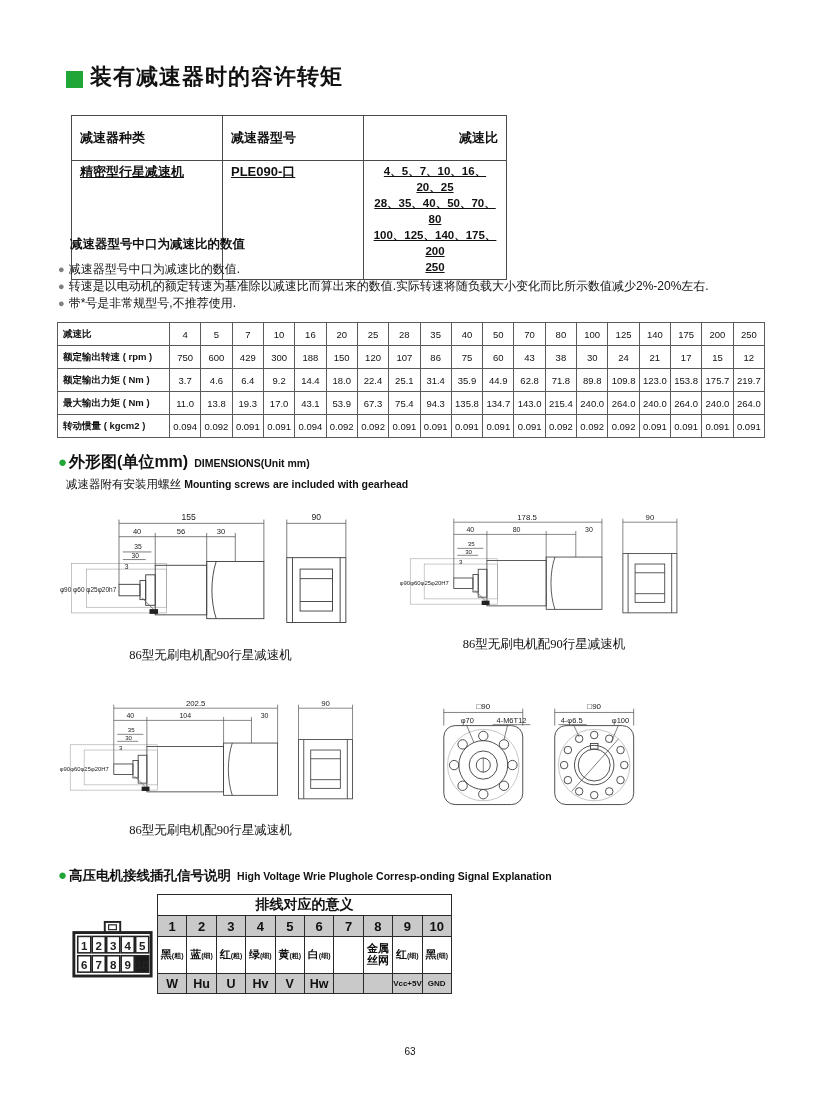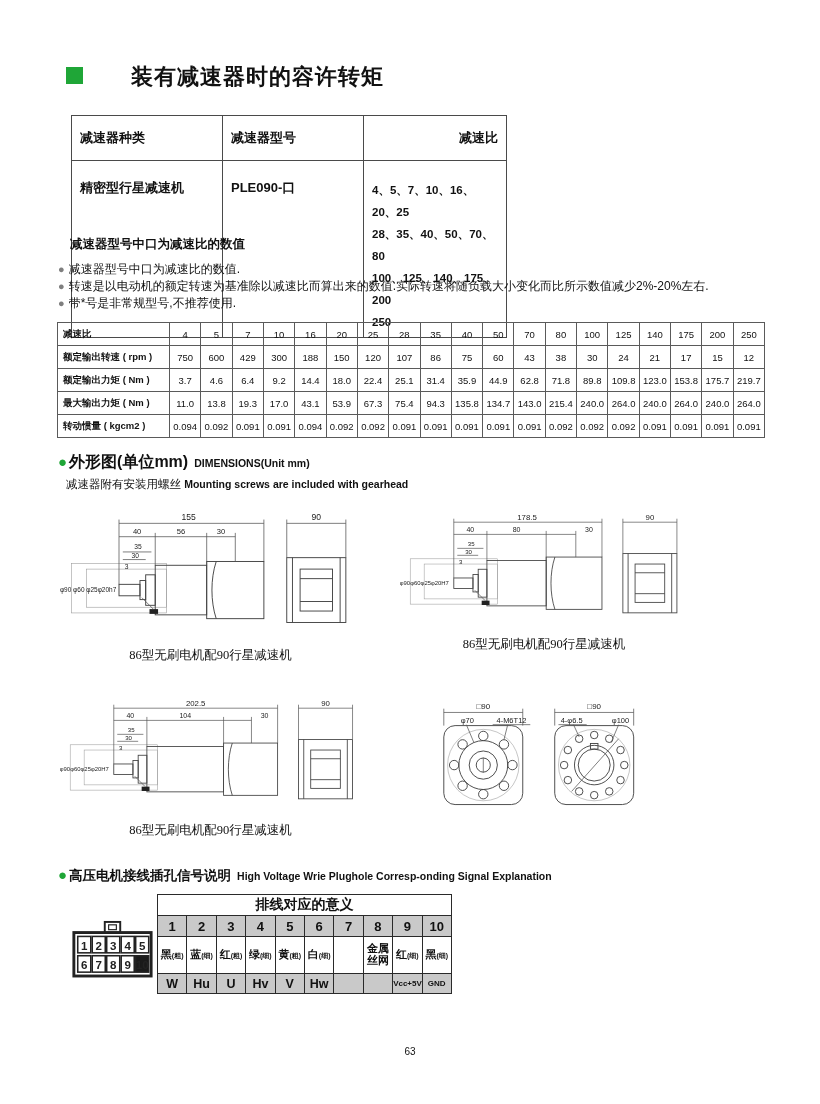--- a/index.html
+++ b/index.html
@@ -1,33 +1,33 @@
 <!DOCTYPE html>
 <html><head>
 <meta charset="utf-8">
 <style>
   html,body{margin:0;padding:0;background:#e8e8e8;}
   .page{position:relative;width:820px;height:1104px;background:#ffffff;margin:0 auto;
         font-family:"Liberation Sans",sans-serif;color:#111;overflow:hidden;}
 
   
   .title-block{position:absolute;left:66px;top:62px;}
-  .title-row{display:flex;align-items:flex-start;gap:41px;}
+  .title-row{display:flex;align-items:center;}
   .green-square{width:17px;height:17px;background:#1fa637;margin-top:5px;margin-right:7px;flex:0 0 auto;}
   .title-zh{font-size:22px;font-weight:bold;letter-spacing:1px;}
   .title-en{font-size:14.5px;font-weight:bold;margin-left:24px;margin-top:1px;letter-spacing:0.2px;}
 
   
   .model-table{position:absolute;left:62px;top:115px;border-collapse:collapse;width:384px;
                font-size:13px;font-weight:600;table-layout:fixed;margin-left:9px;}
   .model-table th,.model-table td{border:1.6px solid #4a4a4a;padding:4px 8px;vertical-align:middle;}
   .model-table th{height:36px;text-align:left;font-size:13px;}
   .model-table th.ratio-h{text-align:right;}
-  .model-table td{height:100px;vertical-align:top;padding-top:18px;}
-  .ratio-cell{text-align:left;font-size:11.5px;line-height:22px;padding-right:6px;}
+  .model-table td{height:100px;vertical-align:top;padding-top:2px;text-decoration:underline;}
+  .ratio-cell{text-align:center;font-size:11.5px;line-height:16px;padding-right:6px;}
   .model-note{position:absolute;left:70px;top:236px;font-size:12.5px;font-weight:600;}
 
   
   .notes{position:absolute;left:58px;top:261px;font-size:12px;line-height:17px;}
   .note-line{display:flex;align-items:flex-start;}
   .dot{color:#7f7f7f;font-size:11px;margin-right:4px;line-height:17px;}
 
   
   .spec-table{position:absolute;left:57px;top:322px;width:708px;border-collapse:collapse;
               table-layout:fixed;font-size:9.5px;border:1.5px solid #333;}

